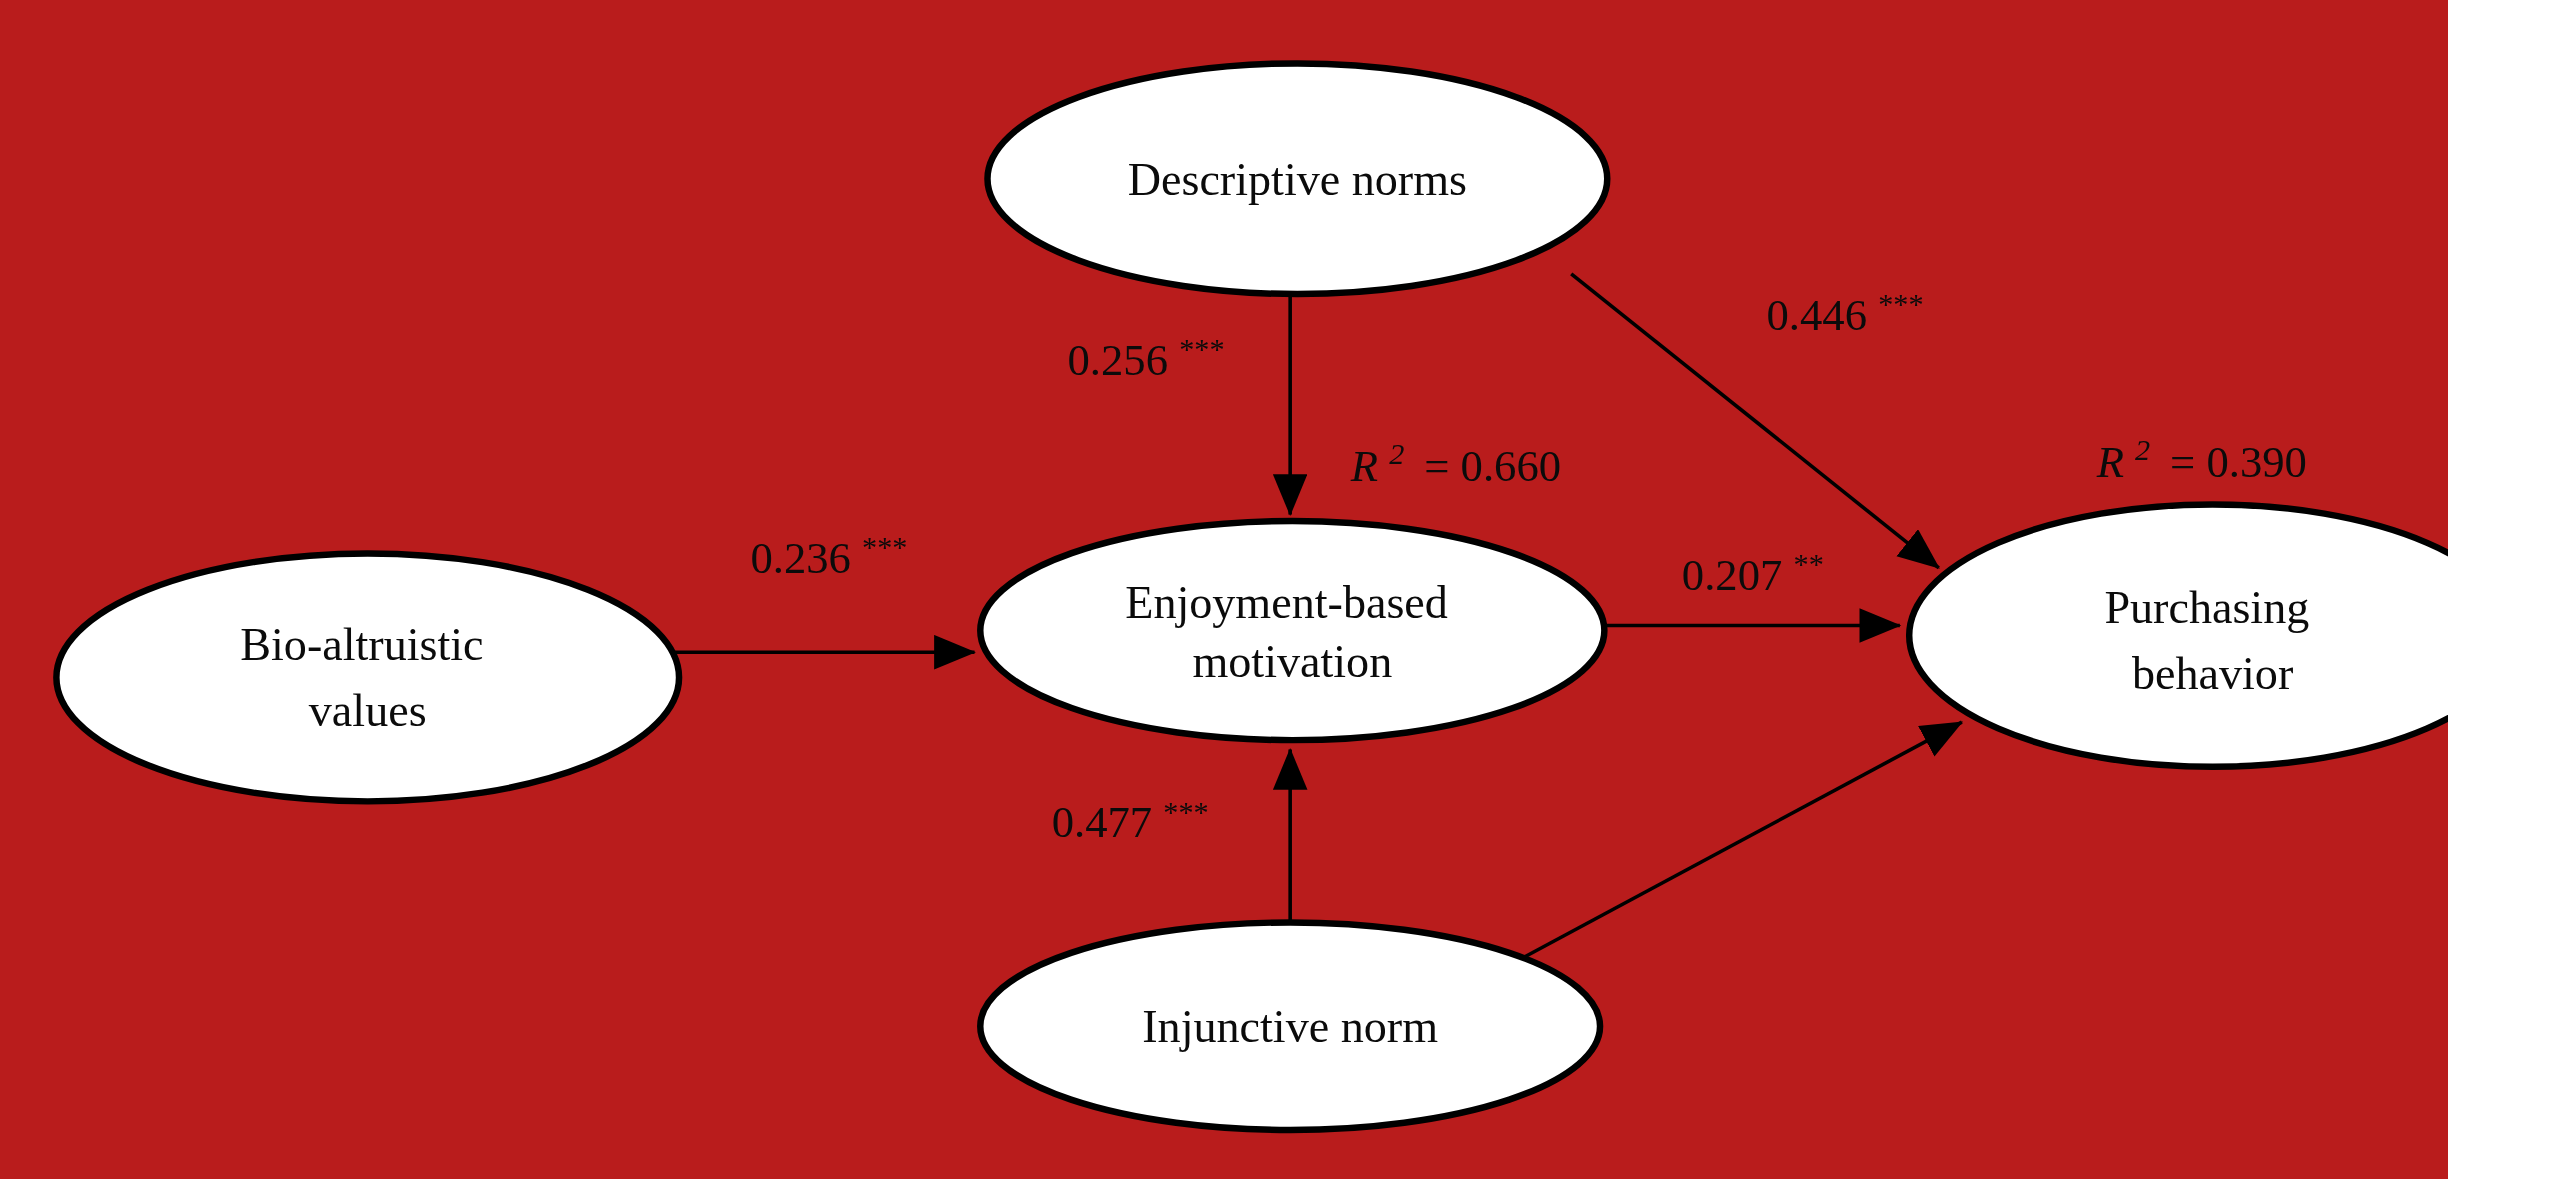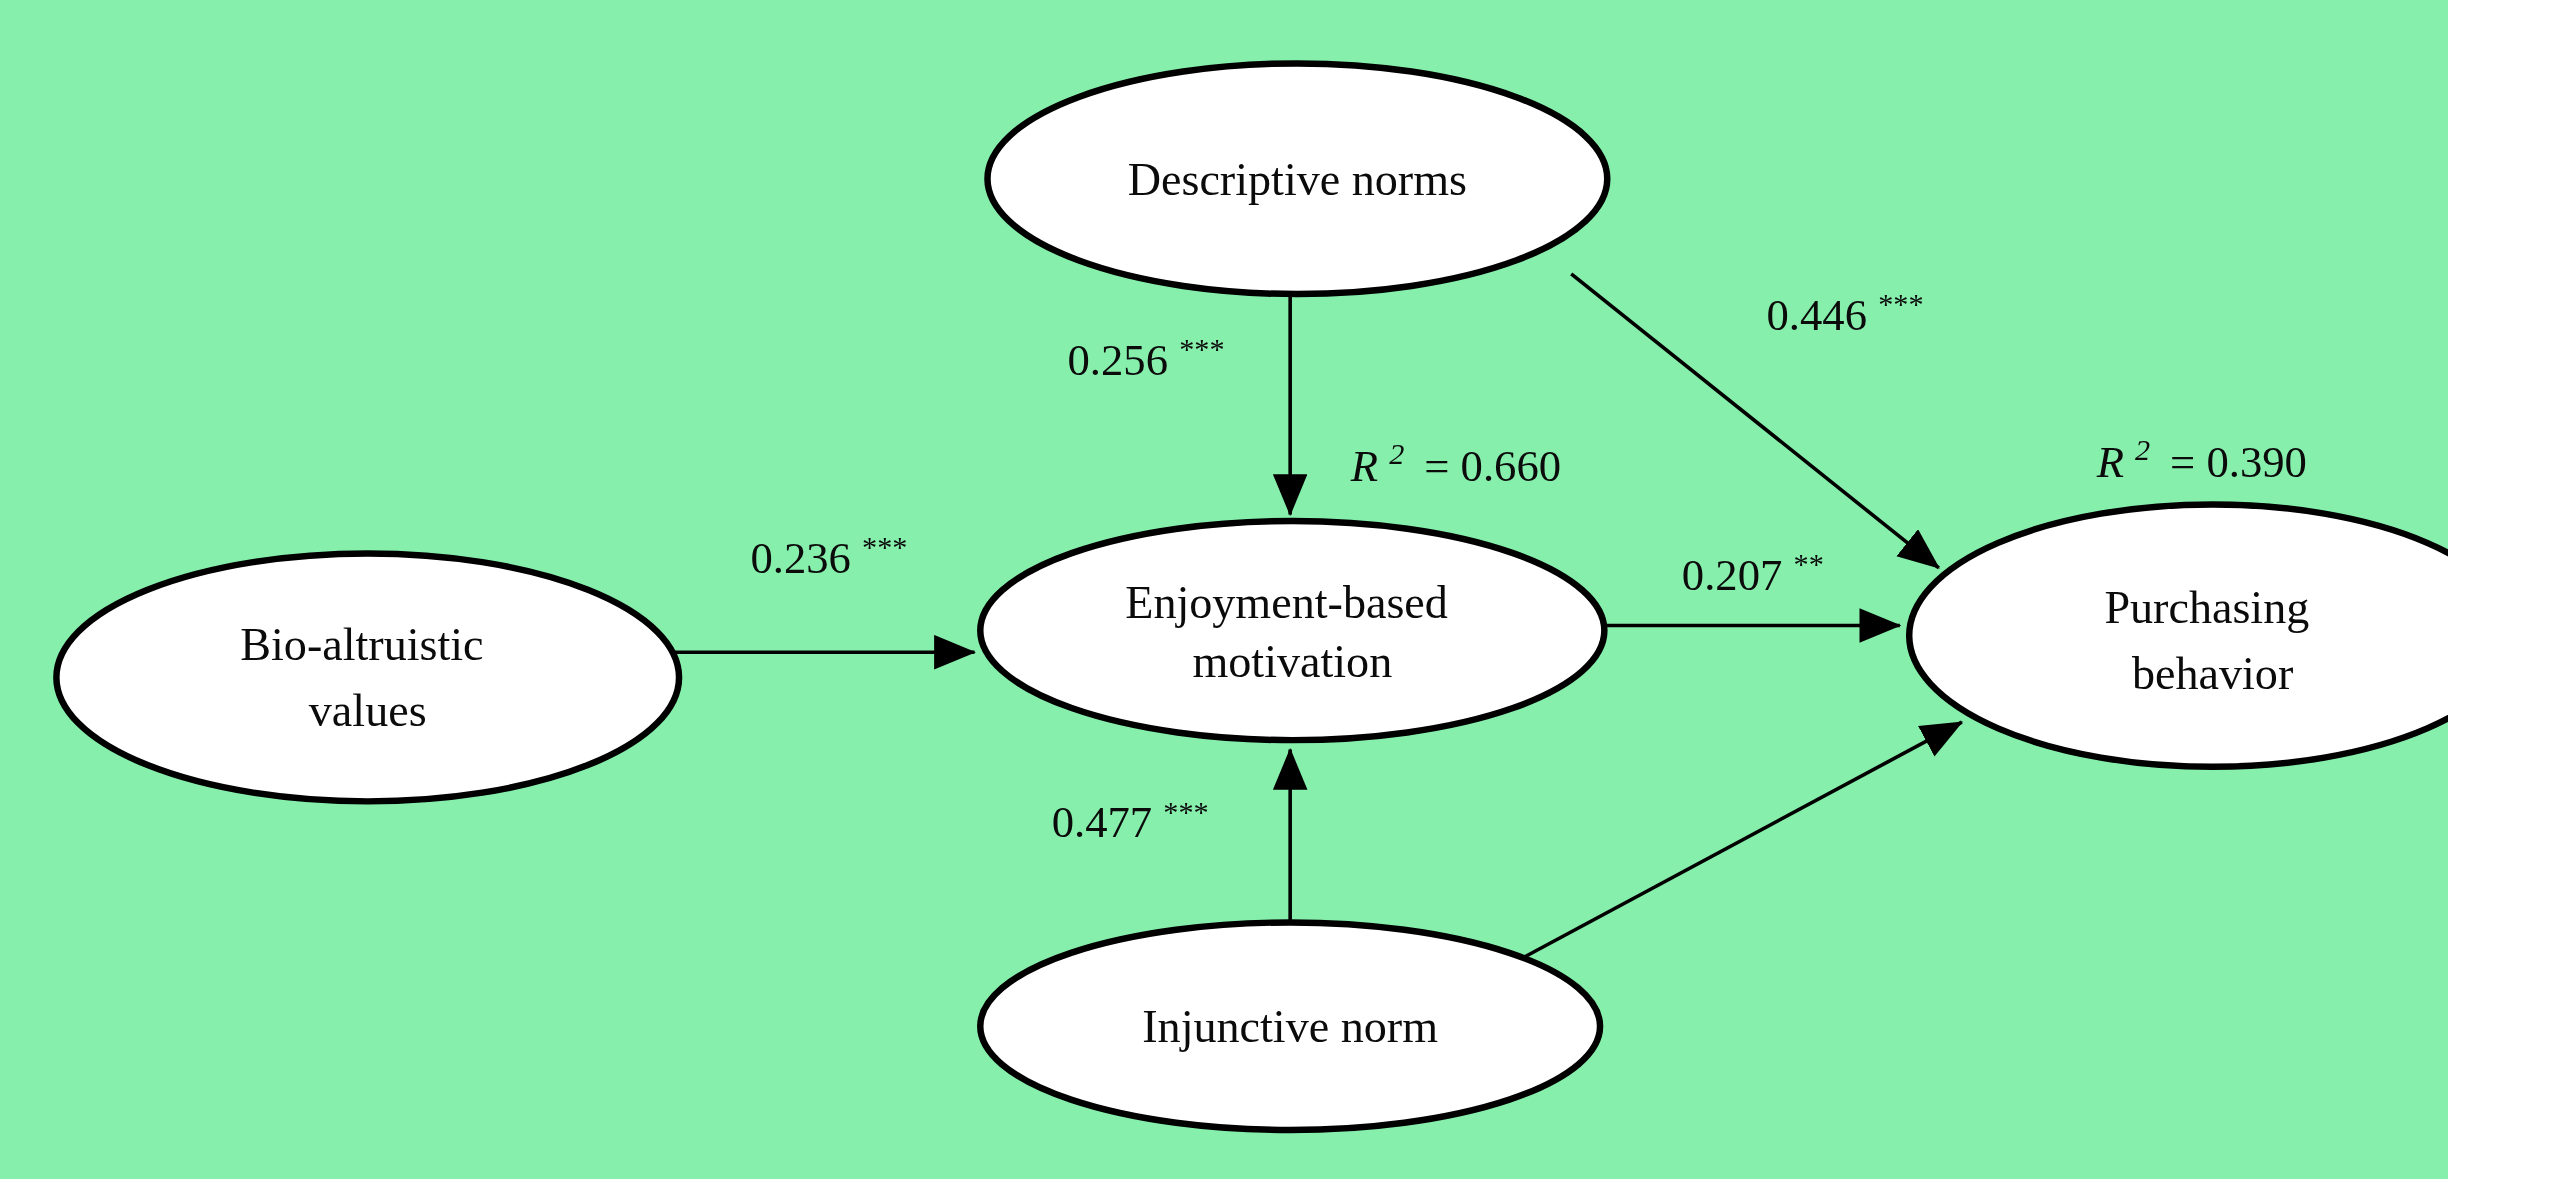--- a/index.html
+++ b/index.html
@@ -3,21 +3,21 @@
 <meta charset="utf-8">
 <style>
   html, body {
     margin: 0;
     padding: 0;
     background: #ffffff;
   }
   .figure-wrap {
     width: 2448px;
     height: 1179px;
-    background: #86efac;
+    background: #b91c1c;
     overflow: hidden;
     text-decoration: underline;
   }
   svg { display: block; }
   .node-ellipse {
     fill: #ffffff;
     stroke: #000000;
     stroke-width: 9;
   }
   .path-line {

